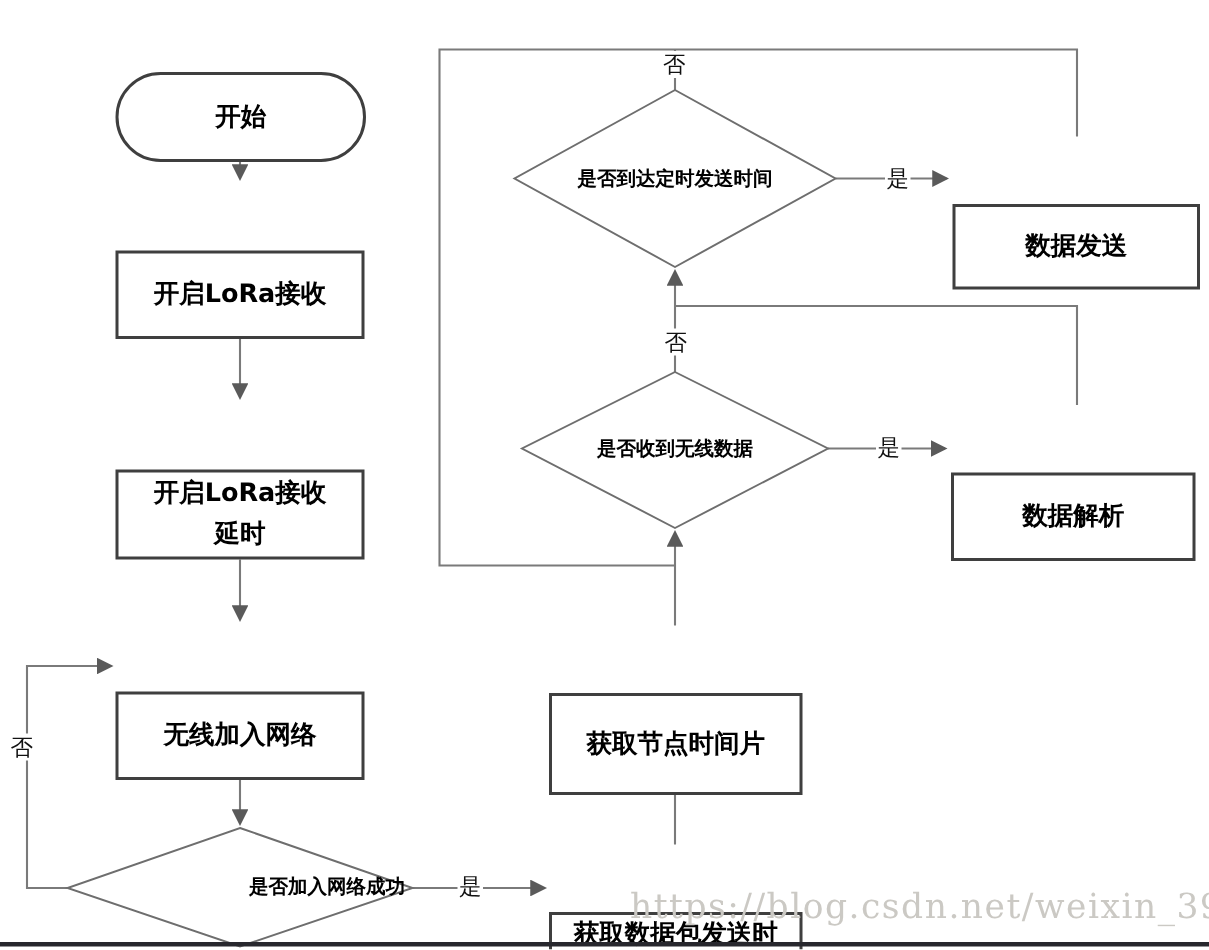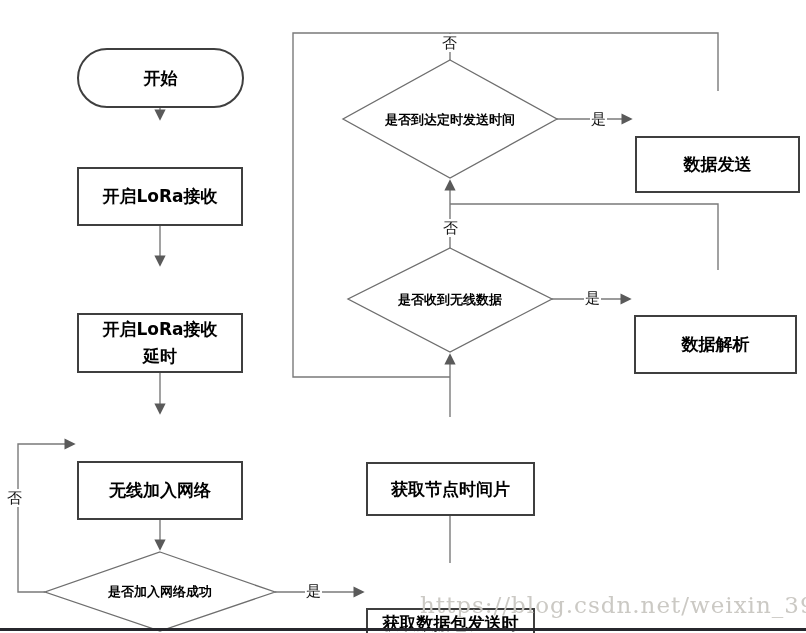--- a/index.html
+++ b/index.html
@@ -74,40 +74,40 @@
 
   <div class="node" style="left:77px;top:268px;width:166px;height:60px;">
     <div>开启LoRa接收</div>
     <div>延时</div>
   </div>
 
   <div class="node" style="left:77px;top:416px;width:166px;height:59px;">
     <div>无线加入网络</div>
   </div>
 
-  <div class="node" style="left:366px;top:417px;width:169px;height:54px;">
+  <div class="node" style="left:366px;top:417px;width:169px;height:68px;">
     <div>获取节点时间片</div>
   </div>
 
   <div class="node" style="left:366px;top:563px;width:169px;height:57px;align-items:center;">
     <div>获取数据包发送时</div>
     <div>长</div>
   </div>
 
   <div class="node" style="left:634px;top:270px;width:163px;height:59px;">
     <div>数据解析</div>
   </div>
 
   <div class="node" style="left:635px;top:91px;width:165px;height:57px;align-items:center;">
     <div>数据发送</div>
   </div>
 
   <div class="dlabel" style="left:340px;top:110px;width:220px;">是否到达定时发送时间</div>
   <div class="dlabel" style="left:350px;top:290px;width:200px;">是否收到无线数据</div>
-  <div class="dlabel" style="left:50px;top:582px;width:220px;">是否加入网络成功</div>
+  <div class="dlabel" style="left:50px;top:582px;width:220px;text-align:right;">是否加入网络成功</div>
 
   <div class="elabel" style="left:6px;top:489px;">否</div>
   <div class="elabel" style="left:442px;top:219px;">否</div>
   <div class="elabel" style="left:441px;top:34px;">否</div>
   <div class="elabel" style="left:305px;top:582px;">是</div>
   <div class="elabel" style="left:584px;top:289px;">是</div>
   <div class="elabel" style="left:590px;top:110px;">是</div>
 
   <div class="watermark">https://blog.csdn.net/weixin_39148042</div>
   <div class="bottom-bar"></div>

